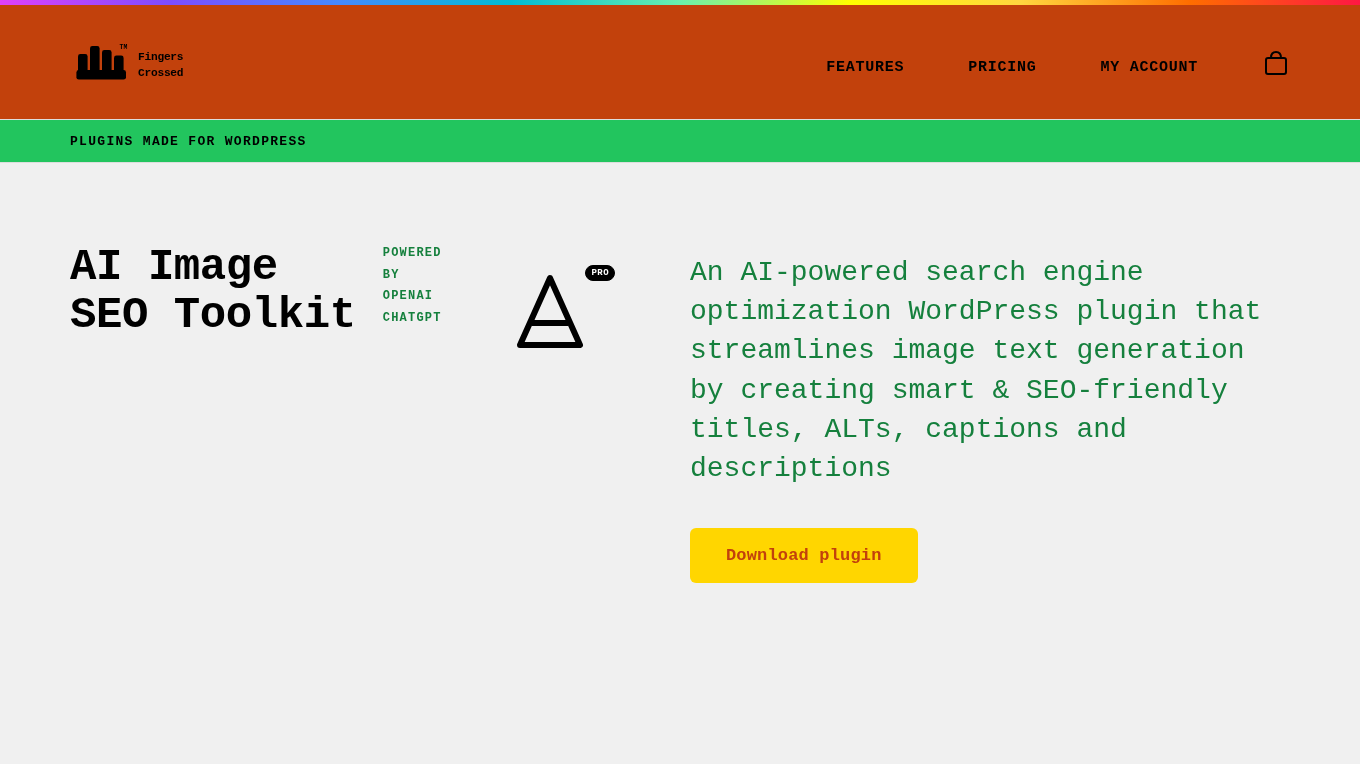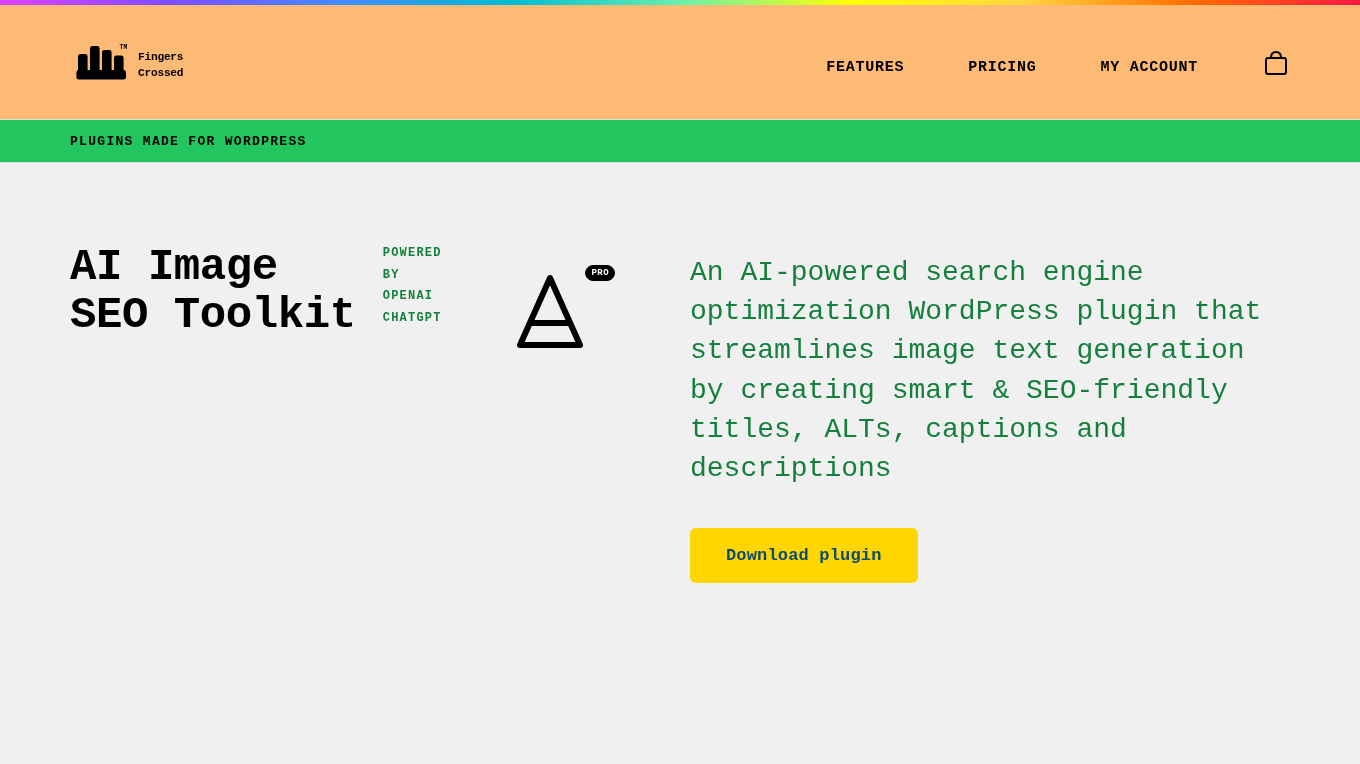--- a/index.html
+++ b/index.html
@@ -17,21 +17,21 @@
 
     
     .rainbow-bar {
       height: 5px;
       background: linear-gradient(to right, #e040fb, #7c4dff, #448aff, #00bcd4, #69f0ae, #ffff00, #ffd740, #ff6d00, #ff1744);
       width: 100%;
     }
 
     
     .header {
-      background-color: #fdba74;
+      background-color: #c2410c;
       display: flex;
       align-items: center;
       justify-content: space-between;
       padding: 0 70px;
       height: 115px;
       border-bottom: 1px solid #ddd;
     }
 
     .logo-area {
       display: flex;
@@ -146,21 +146,21 @@
       font-size: 28px;
       font-weight: 400;
       line-height: 1.4;
       color: #15803d;
       max-width: 620px;
     }
 
     .download-btn {
       display: inline-block;
       background-color: #ffd600;
-      color: #0c4a6e;
+      color: #c2410c;
       font-family: 'Courier New', Courier, monospace;
       font-size: 17px;
       font-weight: 700;
       padding: 18px 36px;
       border: none;
       border-radius: 6px;
       cursor: pointer;
       text-decoration: none;
       letter-spacing: 0.01em;
       width: fit-content;

